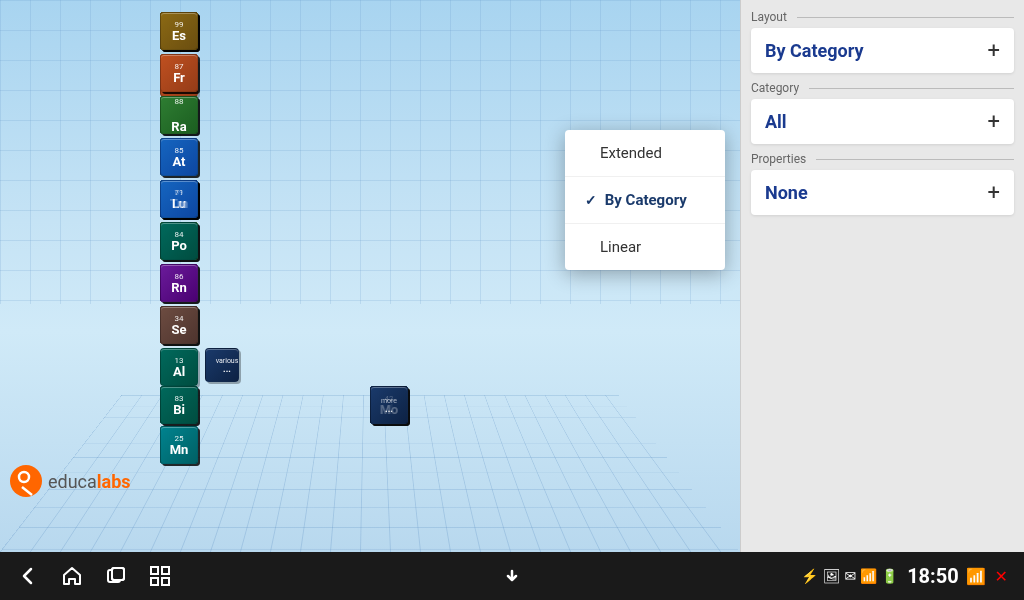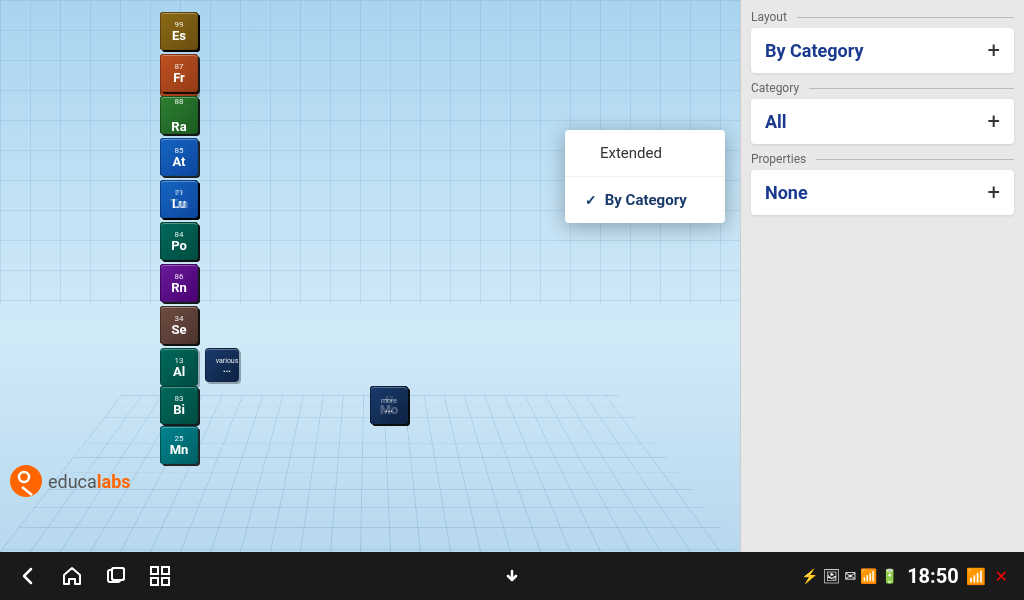--- a/index.html
+++ b/index.html
@@ -635,20 +635,24 @@
 
       <div id="dropdown">
         <div class="dropdown-item">
           <span class="checkmark">&nbsp;&nbsp;</span>
           <span>Extended</span>
         </div>
         <div class="dropdown-item active">
           <span class="checkmark">✓</span>
           <span>By Category</span>
         </div>
+        <div class="dropdown-item">
+          <span class="checkmark">&nbsp;&nbsp;</span>
+          <span>Linear</span>
+        </div>
       </div>
     </div>
 
     <div id="right-panel">
 
       <div class="panel-section">
         <div class="section-label">Layout</div>
         <div class="section-value">
           <span>By Category</span>
           <span class="plus-btn">+</span>

